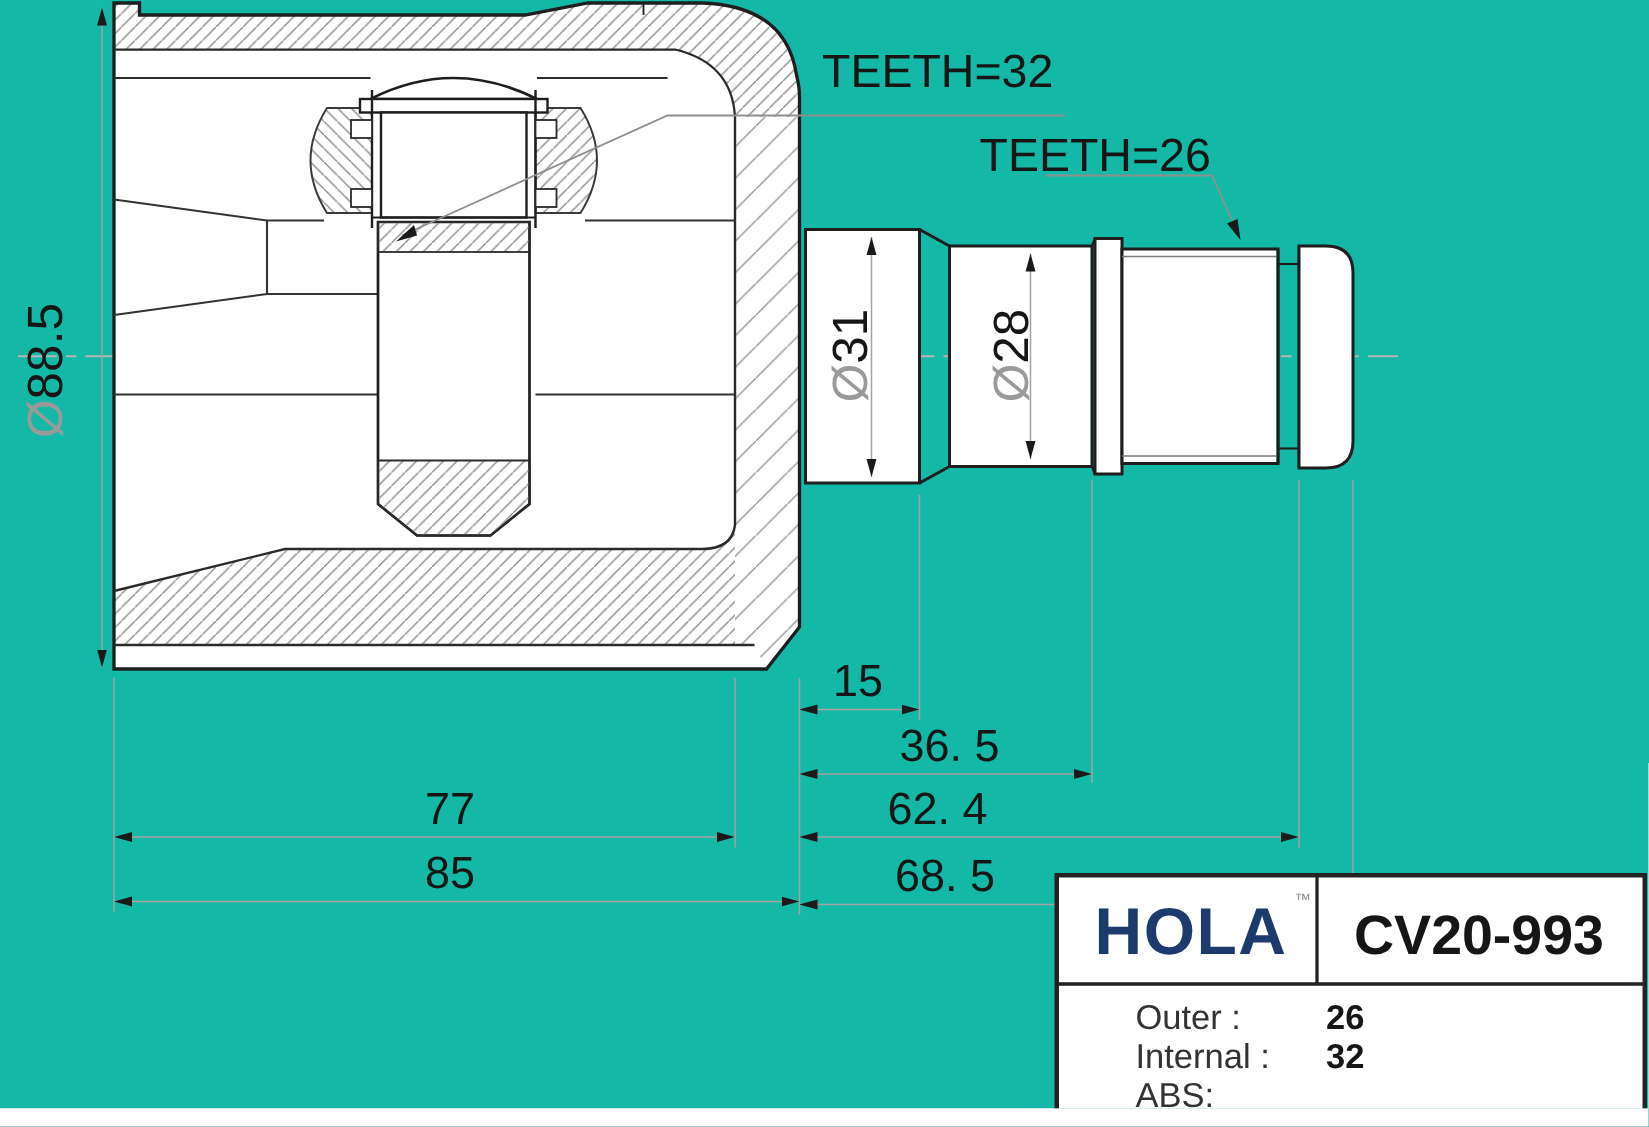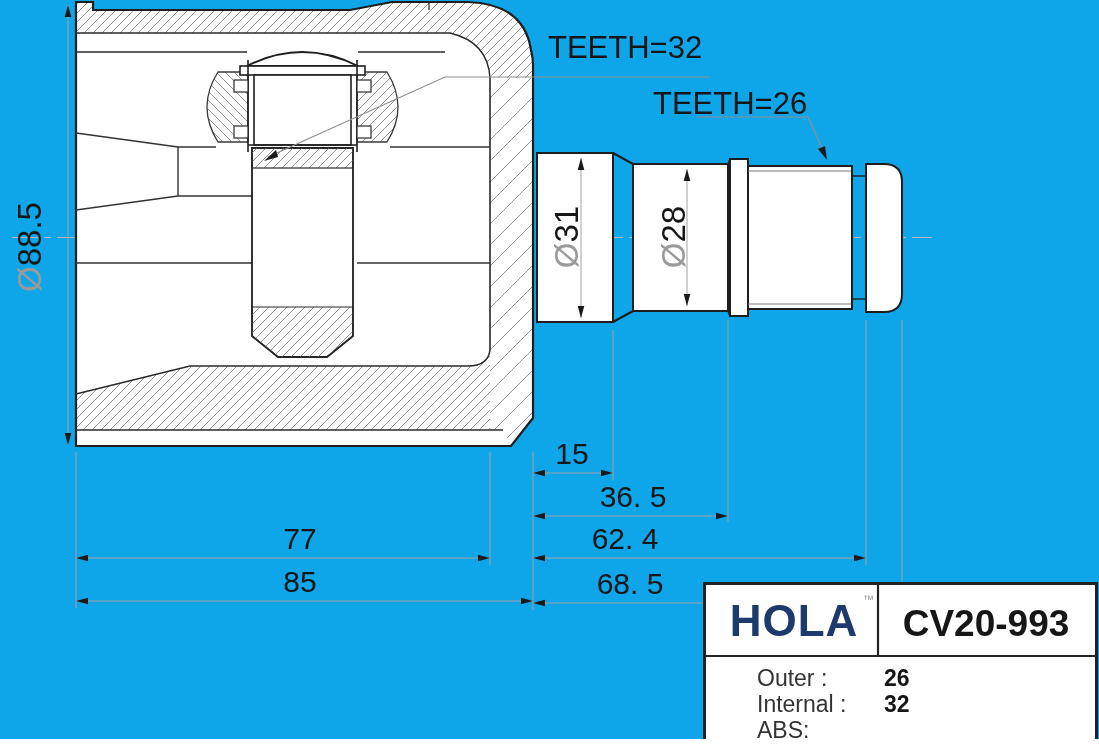--- a/index.html
+++ b/index.html
@@ -1,16 +1,16 @@
 <!DOCTYPE html>
 <html><head>
 <meta charset="utf-8">
 <style>
   html,body{margin:0;padding:0;background:#ffffff;}
-  .page{position:relative;width:1099px;height:739px;background:#0ea5e9;overflow:hidden;
+  .page{position:relative;width:1099px;height:739px;background:#14b8a6;overflow:hidden;
         font-family:"Liberation Sans", sans-serif;}
   svg{position:absolute;left:0;top:0;}
   text{font-family:"Liberation Sans", sans-serif;}
   .dimtxt{font-size:30px;fill:#161616;}
   .teethtxt{font-size:31px;fill:#161616;letter-spacing:0px;}
   .diatxt{font-size:33px;fill:#161616;}
   .diasym{fill:#9a9a9a;}
 </style>
 </head>
 <body>

